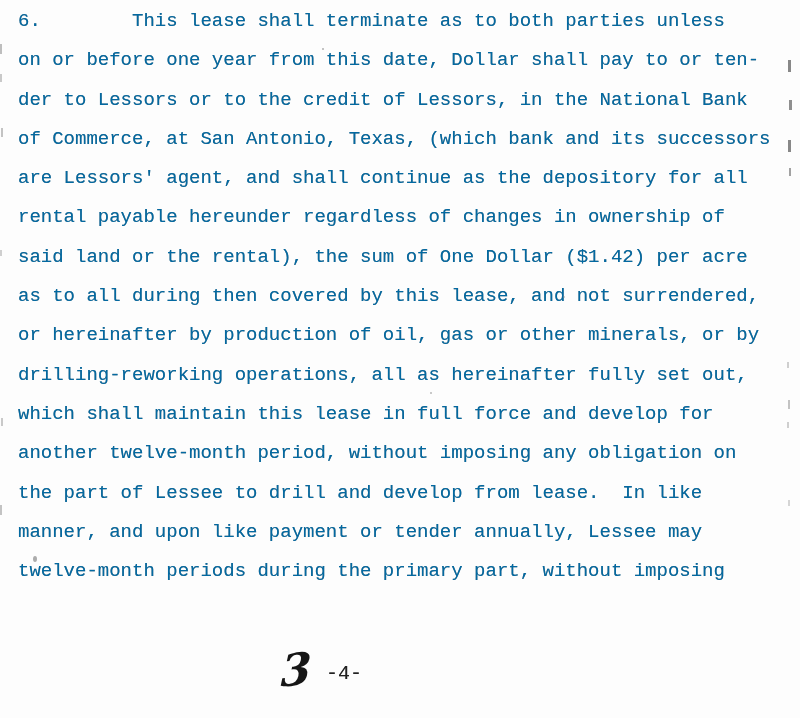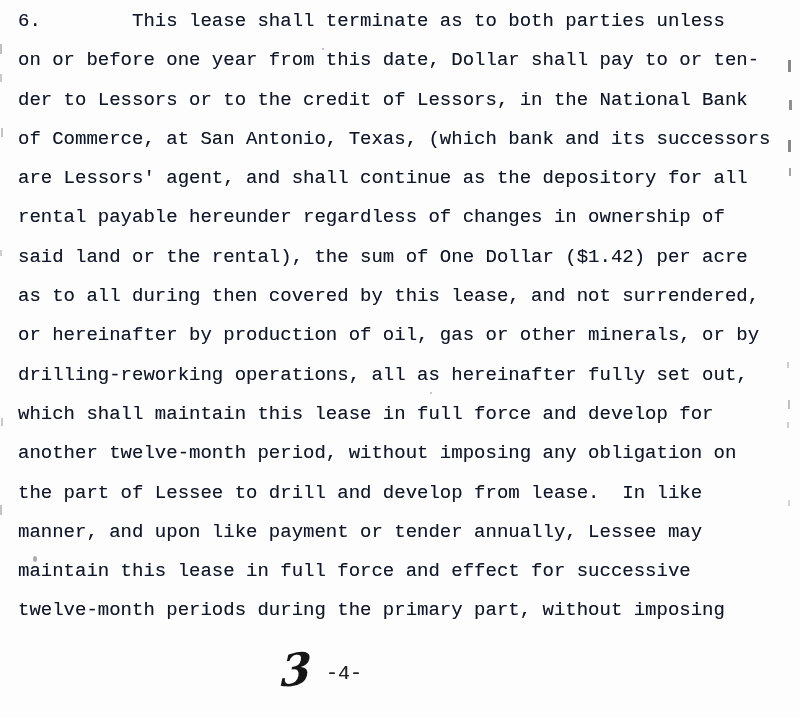--- a/index.html
+++ b/index.html
@@ -21,21 +21,21 @@
     left: 18px;
     top: 2px;
     width: 770px;
   }
   .line {
     white-space: pre;
     font-size: 19px;
     line-height: 39.3px;
     height: 39.3px;
     letter-spacing: 0px;
-    color: #0f172a;
+    color: #0369a1;
     text-shadow: 0 0 0.6px rgba(20,20,20,0.45);
   }
   .footer {
     position: absolute;
     left: 0;
     top: 648px;
     width: 800px;
     height: 60px;
   }
   .handwritten {
@@ -94,21 +94,20 @@
     <div class="line">are Lessors' agent, and shall continue as the depository for all</div>
     <div class="line">rental payable hereunder regardless of changes in ownership of</div>
     <div class="line">said land or the rental), the sum of One Dollar ($1.42) per acre</div>
     <div class="line">as to all during then covered by this lease, and not surrendered,</div>
     <div class="line">or hereinafter by production of oil, gas or other minerals, or by</div>
     <div class="line">drilling-reworking operations, all as hereinafter fully set out,</div>
     <div class="line">which shall maintain this lease in full force and develop for</div>
     <div class="line">another twelve-month period, without imposing any obligation on</div>
     <div class="line">the part of Lessee to drill and develop from lease.  In like</div>
     <div class="line">manner, and upon like payment or tender annually, Lessee may</div>
-    <div class="line">maintain this lease in full force and effect for successive</div>
     <div class="line">twelve-month periods during the primary part, without imposing</div>
   </div>
 
   <div class="footer">
     <span class="handwritten">3</span>
     <span class="pagenum">-4-</span>
   </div>
 
   <div class="artifact a1"></div>
   <div class="artifact a2"></div>

